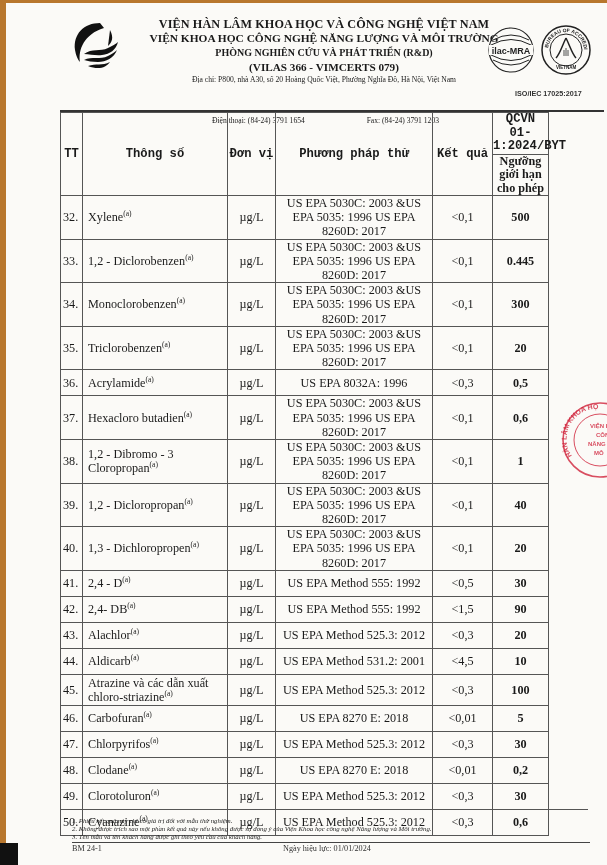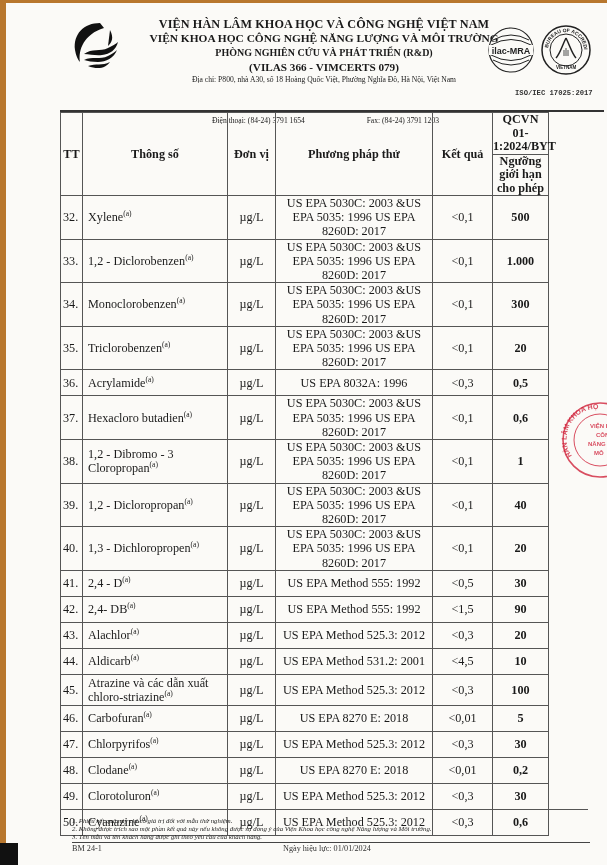--- a/index.html
+++ b/index.html
@@ -19,21 +19,21 @@
   .logo { position: absolute; left: 70px; top: 20px; width: 52px; height: 52px; }
   .header-text { position: absolute; left: 134px; top: 17px; width: 380px; text-align: center; }
   .h1 { font-weight: bold; font-size: 12.2px; line-height: 14px; letter-spacing: 0.1px; }
   .h2 { font-weight: bold; font-size: 11.4px; line-height: 14px; }
   .h3 { font-weight: bold; font-size: 10px; line-height: 15px; }
   .h4 { font-weight: bold; font-size: 11.2px; line-height: 15px; }
   .addr { font-size: 7.6px; line-height: 9px; }
   .addr2 { font-size: 7.6px; line-height: 9px; display: flex; justify-content: space-between; padding: 0 75px 0 78px; margin-top: 32px; }
   .ilac { position: absolute; left: 487px; top: 26px; width: 48px; height: 48px; }
   .boa { position: absolute; left: 540px; top: 24px; width: 52px; height: 52px; }
-  .iso { position: absolute; left: 515px; top: 89px; font-family: Liberation Mono, monospace; font-weight: bold; font-size: 7.2px; color: #333; }
+  .iso { position: absolute; left: 515px; top: 89px; font-family: Liberation Sans, sans-serif; font-weight: bold; font-size: 7.2px; color: #333; }
   .rule-top { position: absolute; left: 60px; top: 110px; width: 544px; height: 2px; background: #333; }
 
   table.results {
     position: absolute; left: 60px; top: 112px; border-collapse: collapse;
     table-layout: fixed; width: 488px;
   }
   table.results td, table.results th {
     border: 1px solid #555; padding: 0; font-size: 12.2px; line-height: 14.2px;
   }
   table.results th { font-weight: bold; text-align: center; }
@@ -41,21 +41,21 @@
   .c-name { width: 145px; }
   .c-unit { width: 48px; }
   .c-method { width: 157px; }
   .c-result { width: 60px; }
   .c-limit { width: 56px; }
   td.tt { text-align: left; padding-left: 2px !important; }
   td.name { text-align: left; padding-left: 5px !important; }
   td.unit, td.method, td.result, td.limit { text-align: center; }
   td.limit { font-weight: bold; }
   sup { font-size: 7.5px; line-height: 0; vertical-align: 5px; }
-  .hdr-row1 th { height: 14px; }
+  .hdr-row1 th { height: 14px; font-family: Liberation Mono, monospace; }
   .hdr-row2 th { height: 28px; }
   tr.r3 td { height: 42.5px; }
   tr.r1 td { height: 25px; }
   tr.r2 td { height: 30px; }
   .qhdr { line-height: 13.5px !important; }
 
   .stamp {
     position: absolute; left: 560px; top: 400px; width: 80px; height: 80px;
   }
   .rule-foot { position: absolute; left: 82px; top: 809px; width: 506px; height: 1px; background: #555; }
@@ -76,21 +76,21 @@
   <path d="M14 34 C22 28 30 32 38 28 C42 26 46 24 48 22 C46 30 40 34 32 35 C26 36 20 34 14 34 Z" fill="#111"></path>
   <path d="M14 40 C22 36 30 40 38 36 C42 34 45 32 47 30 C44 38 36 42 28 42 C22 42 18 41 14 40 Z" fill="#111"></path>
   <path d="M18 46 C26 43 32 46 40 42 C36 48 28 50 18 46 Z" fill="#111"></path>
 </svg>
 
 <div class="header-text">
   <div class="h1">VIỆN HÀN LÂM KHOA HỌC VÀ CÔNG NGHỆ VIỆT NAM</div>
   <div class="h2">VIỆN KHOA HỌC CÔNG NGHỆ NĂNG LƯỢNG VÀ MÔI TRƯỜNG</div>
   <div class="h3">PHÒNG NGHIÊN CỨU VÀ PHÁT TRIỂN (R&amp;D)</div>
   <div class="h4">(VILAS 366 - VIMCERTS 079)</div>
-  <div class="addr">Địa chỉ: P800, nhà A30, số 18 Hoàng Quốc Việt, Phường Nghĩa Đô, Hà Nội, Việt Nam</div>
+  <div class="addr">Địa chỉ: P800, nhà A30, số 20 Hoàng Quốc Việt, Phường Nghĩa Đô, Hà Nội, Việt Nam</div>
   <div class="addr2">
     <span>Điện thoại: (84-24) 3791 1654</span>
     <span>Fax: (84-24) 3791 1203</span>
   </div>
 </div>
 
 <svg class="ilac" viewBox="0 0 48 48">
   <circle cx="24" cy="24" r="22" fill="none" stroke="#222" stroke-width="1.2"></circle>
   <path d="M6 14 Q24 4 42 14" fill="none" stroke="#222" stroke-width="1"></path>
   <path d="M4 19 Q24 8 44 19" fill="none" stroke="#222" stroke-width="1"></path>
@@ -145,21 +145,21 @@
         <td class="method">US EPA 5030C: 2003 &amp;US EPA 5035: 1996 US EPA 8260D: 2017</td>
         <td class="result">&lt;0,1</td>
         <td class="limit">500</td>
       </tr>
       <tr class="r3">
         <td class="tt">33.</td>
         <td class="name"><span>1,2 - Diclorobenzen</span><sup>(a)</sup></td>
         <td class="unit">µg/L</td>
         <td class="method">US EPA 5030C: 2003 &amp;US EPA 5035: 1996 US EPA 8260D: 2017</td>
         <td class="result">&lt;0,1</td>
-        <td class="limit">1.000</td>
+        <td class="limit">0.445</td>
       </tr>
       <tr class="r3">
         <td class="tt">34.</td>
         <td class="name"><span>Monoclorobenzen</span><sup>(a)</sup></td>
         <td class="unit">µg/L</td>
         <td class="method">US EPA 5030C: 2003 &amp;US EPA 5035: 1996 US EPA 8260D: 2017</td>
         <td class="result">&lt;0,1</td>
         <td class="limit">300</td>
       </tr>
       <tr class="r3">

